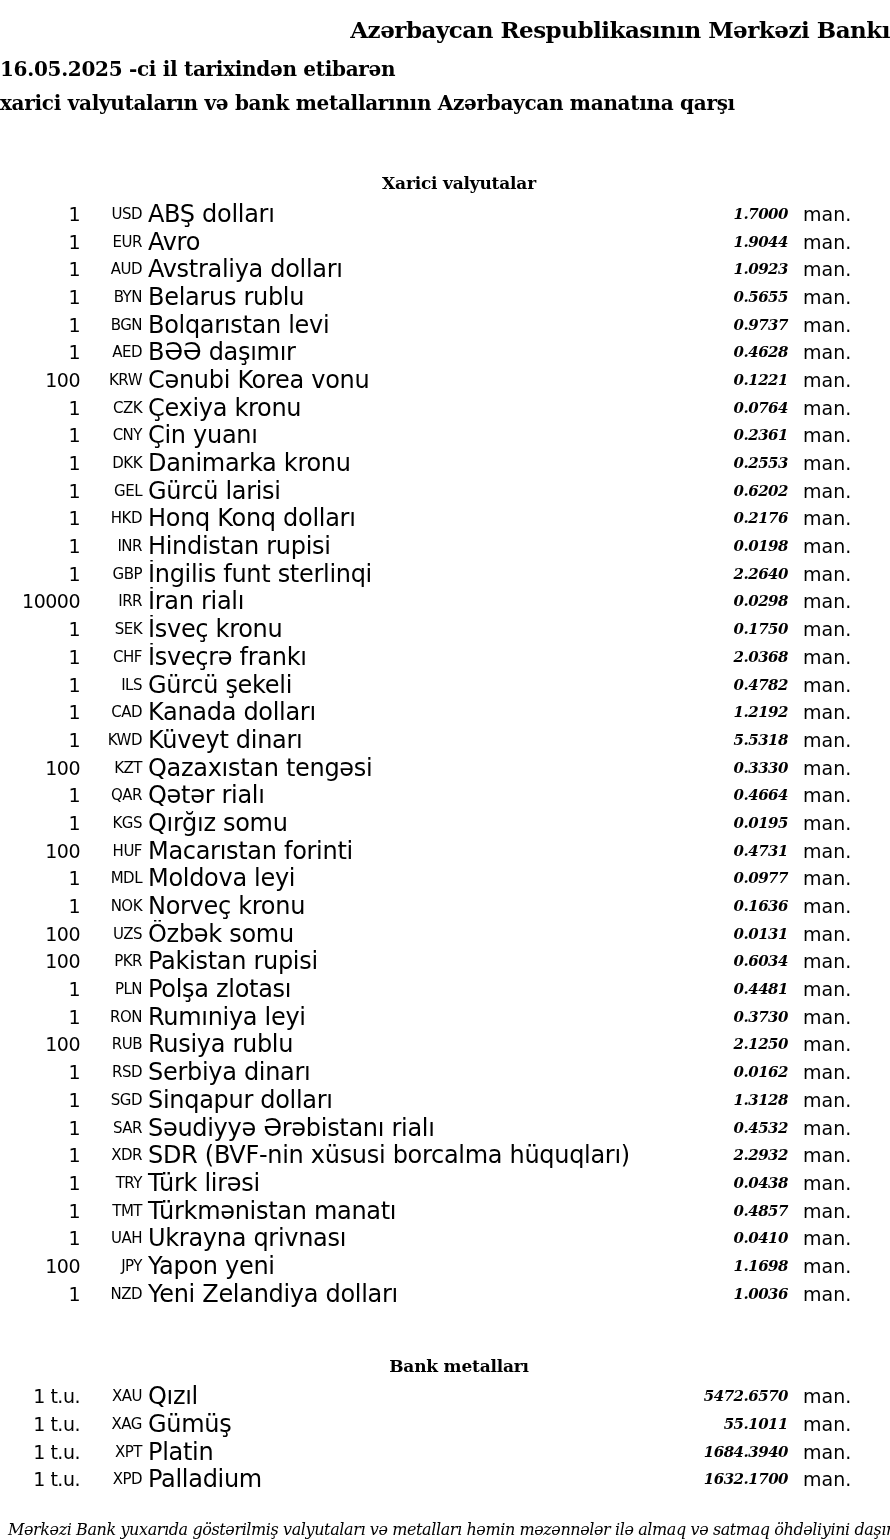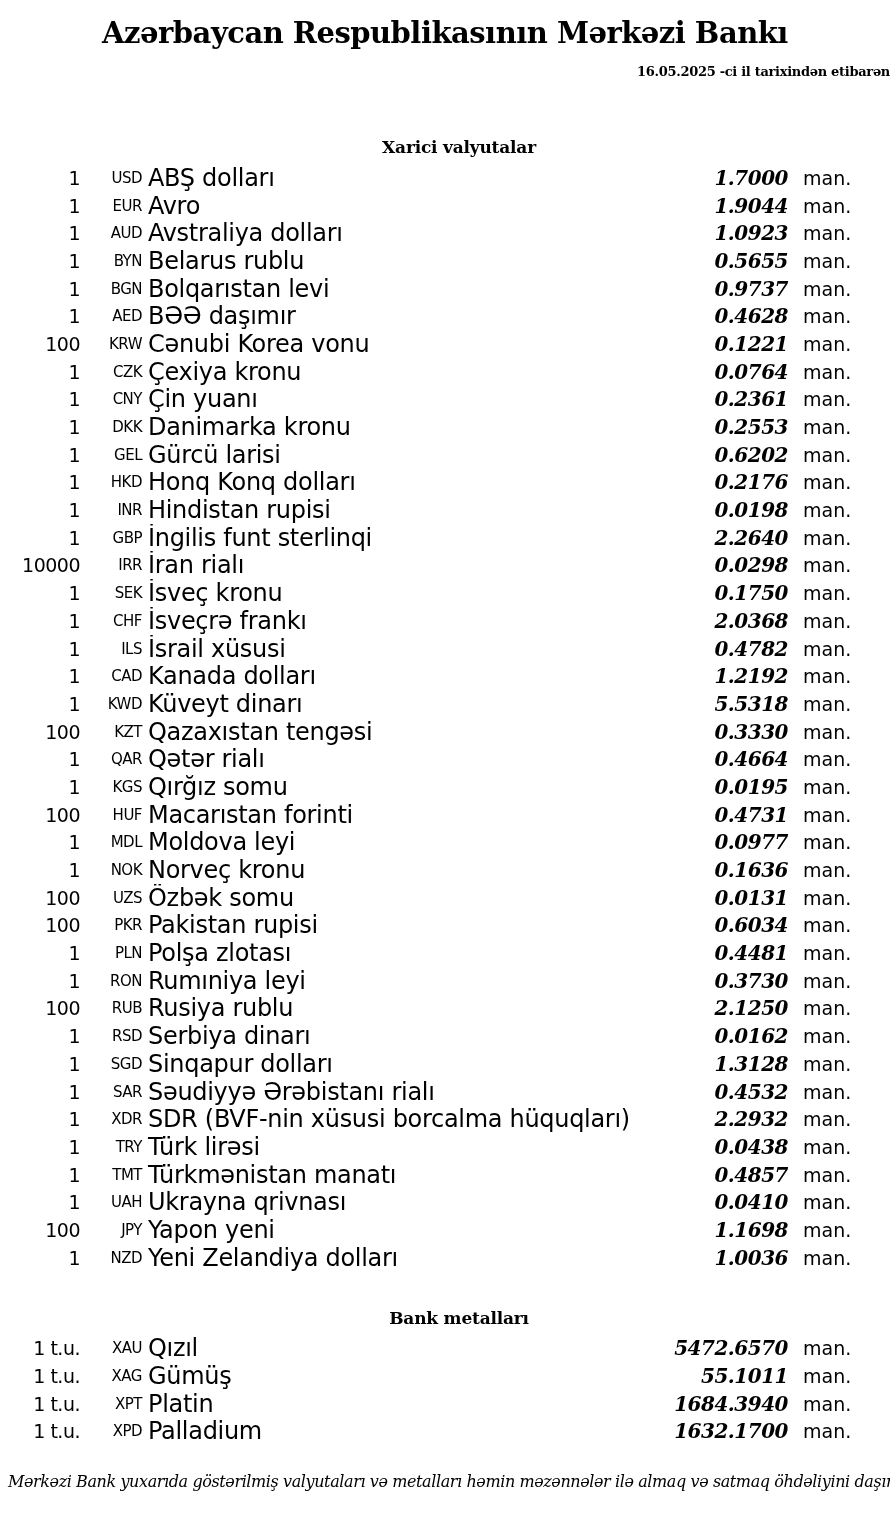--- a/index.html
+++ b/index.html
@@ -9,45 +9,45 @@
     color: #000000;
   }
   body {
     width: 890px;
     height: 1540px;
     overflow: hidden;
     font-family: "DejaVu Sans", sans-serif;
   }
   .page-title {
     margin-top: 16px;
-    text-align: center;
-    font-family: "DejaVu Serif", "Liberation Serif", serif;
-    font-weight: bold;
-    font-size: 29px;
-    letter-spacing: -0.5px;
-  }
-  .head-line {
     text-align: right;
     font-family: "DejaVu Serif", "Liberation Serif", serif;
     font-weight: bold;
-    font-size: 13px;
+    font-size: 23px;
+    letter-spacing: -0.5px;
+  }
+  .head-line {
+    text-align: left;
+    font-family: "DejaVu Serif", "Liberation Serif", serif;
+    font-weight: bold;
+    font-size: 20px;
     letter-spacing: -0.3px;
   }
   .date-line { margin-top: 14px; }
   .subtitle-line { margin-top: 10px; }
   .section-heading {
     text-align: center;
     font-family: "DejaVu Serif", "Liberation Serif", serif;
     font-weight: bold;
     font-size: 17px;
     letter-spacing: -0.2px;
     padding-left: 28px;
   }
   .currencies-heading { margin-top: 58px; }
-  .metals-heading { margin-top: 36px; }
+  .metals-heading { margin-top: 48px; }
   .rows {
     margin-top: 7px;
     margin-right: 34px; 
   }
   .row {
     display: grid;
     grid-template-columns: 80px 62px 1fr 115px 68px;
     height: 27.7px;
     align-items: center;
   }
@@ -68,21 +68,21 @@
     font-size: 24px;
     letter-spacing: -0.3px;
     white-space: nowrap;
     overflow: hidden;
   }
   .cell-rate {
     text-align: right;
     font-family: "DejaVu Serif", "Liberation Serif", serif;
     font-weight: bold;
     font-style: italic;
-    font-size: 20px;
+    font-size: 15px;
     letter-spacing: -0.5px;
   }
   .cell-man {
     text-align: left;
     padding-left: 15px;
     font-size: 19px;
   }
   .disclaimer {
     margin-top: 27px;
     margin-left: 8px;
@@ -95,20 +95,21 @@
 </style>
 </head>
 <body>
 
 <div>
 
   <div class="page-title">Azərbaycan Respublikasının Mərkəzi Bankı</div>
 
   <div class="head-line date-line">16.05.2025 -ci il tarixindən etibarən</div>
 
+  <div class="head-line subtitle-line">xarici valyutaların və bank metallarının Azərbaycan manatına qarşı</div>
 
   <div class="section-heading currencies-heading">Xarici valyutalar</div>
 
   <div class="rows" id="currency-rows">
       <div class="row">
         <span class="cell-qty">1</span>
         <span class="cell-code">USD</span>
         <span class="cell-name">ABŞ dolları</span>
         <span class="cell-rate">1.7000</span>
         <span class="cell-man">man.</span>
@@ -221,21 +222,21 @@
       <div class="row">
         <span class="cell-qty">1</span>
         <span class="cell-code">CHF</span>
         <span class="cell-name">İsveçrə frankı</span>
         <span class="cell-rate">2.0368</span>
         <span class="cell-man">man.</span>
       </div>
       <div class="row">
         <span class="cell-qty">1</span>
         <span class="cell-code">ILS</span>
-        <span class="cell-name">İsrail xüsusi</span>
+        <span class="cell-name">Gürcü şekeli</span>
         <span class="cell-rate">0.4782</span>
         <span class="cell-man">man.</span>
       </div>
       <div class="row">
         <span class="cell-qty">1</span>
         <span class="cell-code">CAD</span>
         <span class="cell-name">Kanada dolları</span>
         <span class="cell-rate">1.2192</span>
         <span class="cell-man">man.</span>
       </div>

